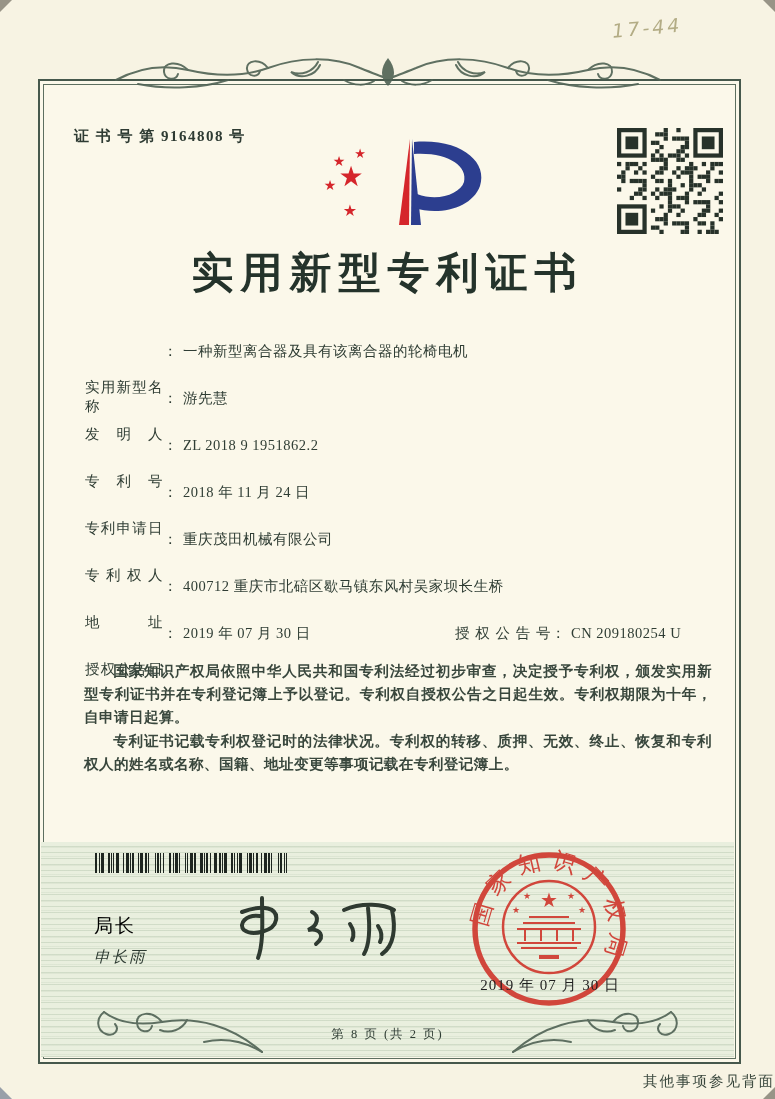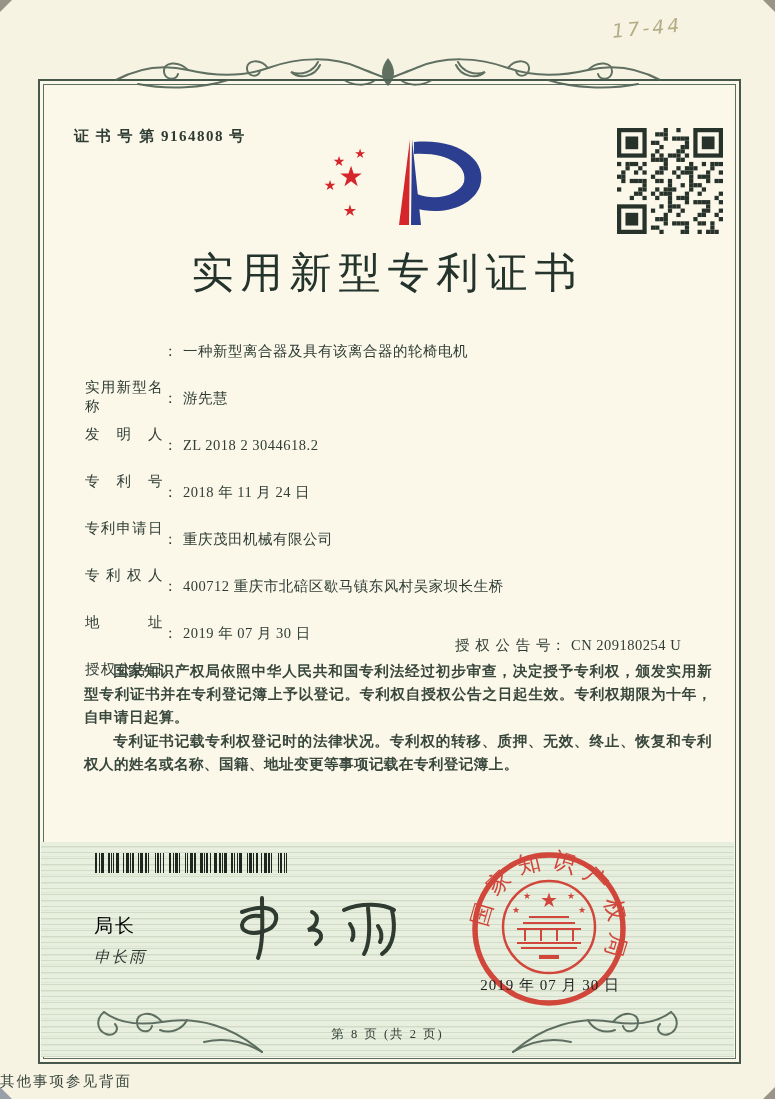--- a/index.html
+++ b/index.html
@@ -26,46 +26,46 @@
   .annotation{position:absolute;left:612px;top:14px;width:130px;color:#b3ac85;
       font-size:19px;font-style:italic;letter-spacing:3px;transform:rotate(-5deg);
       font-family:"DejaVu Sans",sans-serif;}
 
   .certno{position:absolute;left:74px;top:127px;font-size:15px;letter-spacing:1.5px;color:#2e3b33;font-weight:bold;}
 
   .logo{position:absolute;left:296px;top:126px;}
   .qr{position:absolute;left:617px;top:128px;}
 
   .title{position:absolute;left:38px;top:245px;width:699px;text-align:center;
-         font-size:42px;font-weight:400;letter-spacing:7px;color:#24332b;}
+         font-size:42px;font-weight:700;letter-spacing:7px;color:#24332b;}
 
   .fields{position:absolute;left:85px;top:342px;width:630px;color:#2f3d34;}
   .frow{position:relative;height:47px;font-size:14.5px;letter-spacing:.5px;}
   .flabel{display:inline-block;width:78px;text-align:justify;text-align-last:justify;vertical-align:top;margin-top:36px;}
   .flabel2{display:inline-block;width:96px;text-align:justify;text-align-last:justify;vertical-align:top;}
   .fval{margin-left:5px;}
-  .fpair2{position:absolute;left:370px;top:12px;}
+  .fpair2{position:absolute;left:370px;top:0;}
 
   .paras{position:absolute;left:84px;top:660px;width:628px;color:#39473d;
          font-size:14.6px;line-height:23.2px;letter-spacing:.4px;text-align:justify;}
   .paras p{margin:0;text-indent:2em;font-weight:bold;}
 
   .barcode{position:absolute;left:95px;top:853px;}
 
   .signer-title{position:absolute;left:94px;top:913px;font-size:19px;letter-spacing:2px;color:#000000;}
   .signer-name{position:absolute;left:94px;top:947px;font-size:15.5px;letter-spacing:2px;color:#2c3a31;font-style:italic;}
   .signature{position:absolute;left:212px;top:890px;}
 
   .seal{position:absolute;left:464px;top:839px;opacity:.92;}
   .seal-date{position:absolute;left:430px;top:976px;width:240px;text-align:center;
              font-size:15px;letter-spacing:1px;color:#1f1f1f;z-index:5;}
 
   .pageno{position:absolute;left:38px;top:1026px;width:699px;text-align:center;
           font-size:12.5px;letter-spacing:2px;color:#2f3d34;}
-  .backnote{position:absolute;left:0;top:1072px;width:775px;text-align:left;
+  .backnote{position:absolute;left:0;top:1072px;width:775px;text-align:right;
             font-size:14.5px;letter-spacing:2px;color:#39473d;}
 
   .orn{position:absolute;opacity:.9;}
   .orn.top{left:108px;top:50px;}
   .orn.bl{left:92px;top:1006px;}
   .orn.br{left:508px;top:1006px;}
 </style>
 </head>
 <body>
 
@@ -304,21 +304,21 @@
   <div class="title">实用新型专利证书</div>
 
   <div class="fields">
     <div class="frow">
       <span class="flabel">实用新型名称</span><span>：</span><span class="fval">一种新型离合器及具有该离合器的轮椅电机</span>
     </div>
     <div class="frow">
       <span class="flabel">发明人</span><span>：</span><span class="fval">游先慧</span>
     </div>
     <div class="frow">
-      <span class="flabel">专利号</span><span>：</span><span class="fval">ZL 2018 2 3044618.2</span>
+      <span class="flabel">专利号</span><span>：</span><span class="fval">ZL 2018 9 1951862.2</span>
     </div>
     <div class="frow">
       <span class="flabel">专利申请日</span><span>：</span><span class="fval">2018 年 11 月 24 日</span>
     </div>
     <div class="frow">
       <span class="flabel">专利权人</span><span>：</span><span class="fval">重庆茂田机械有限公司</span>
     </div>
     <div class="frow">
       <span class="flabel">地址</span><span>：</span><span class="fval">400712 重庆市北碚区歇马镇东风村吴家坝长生桥</span>
     </div>

